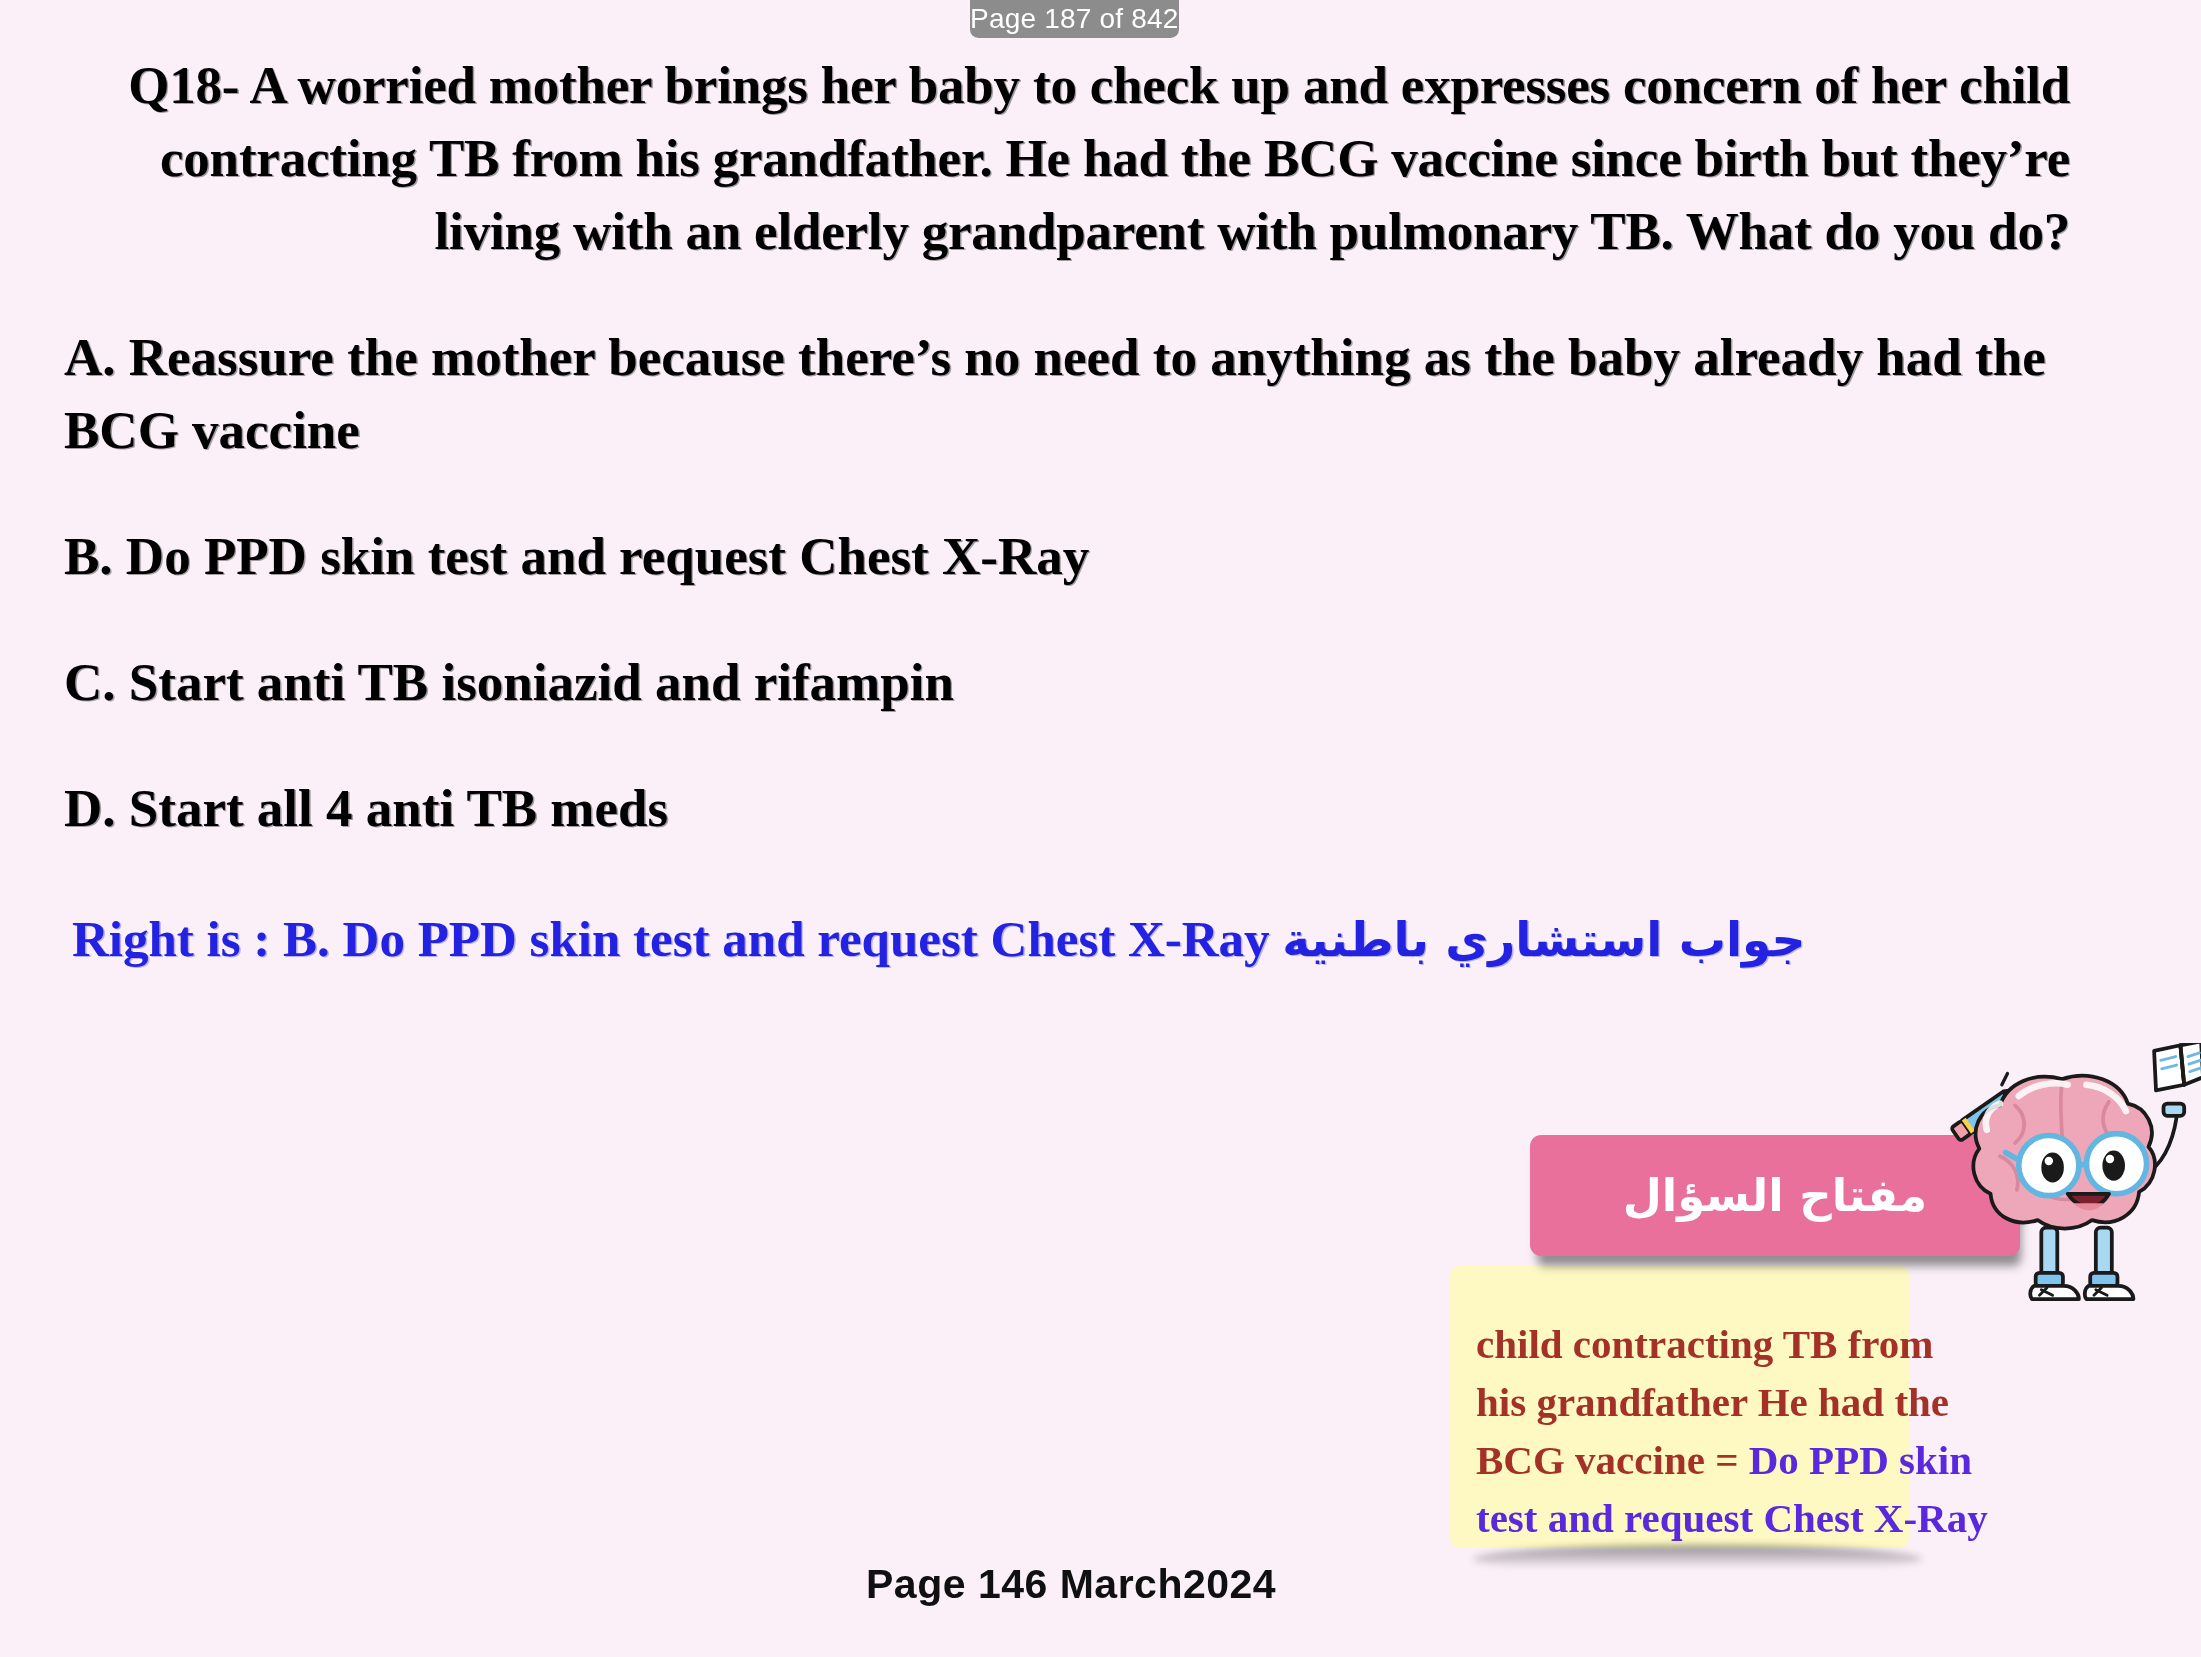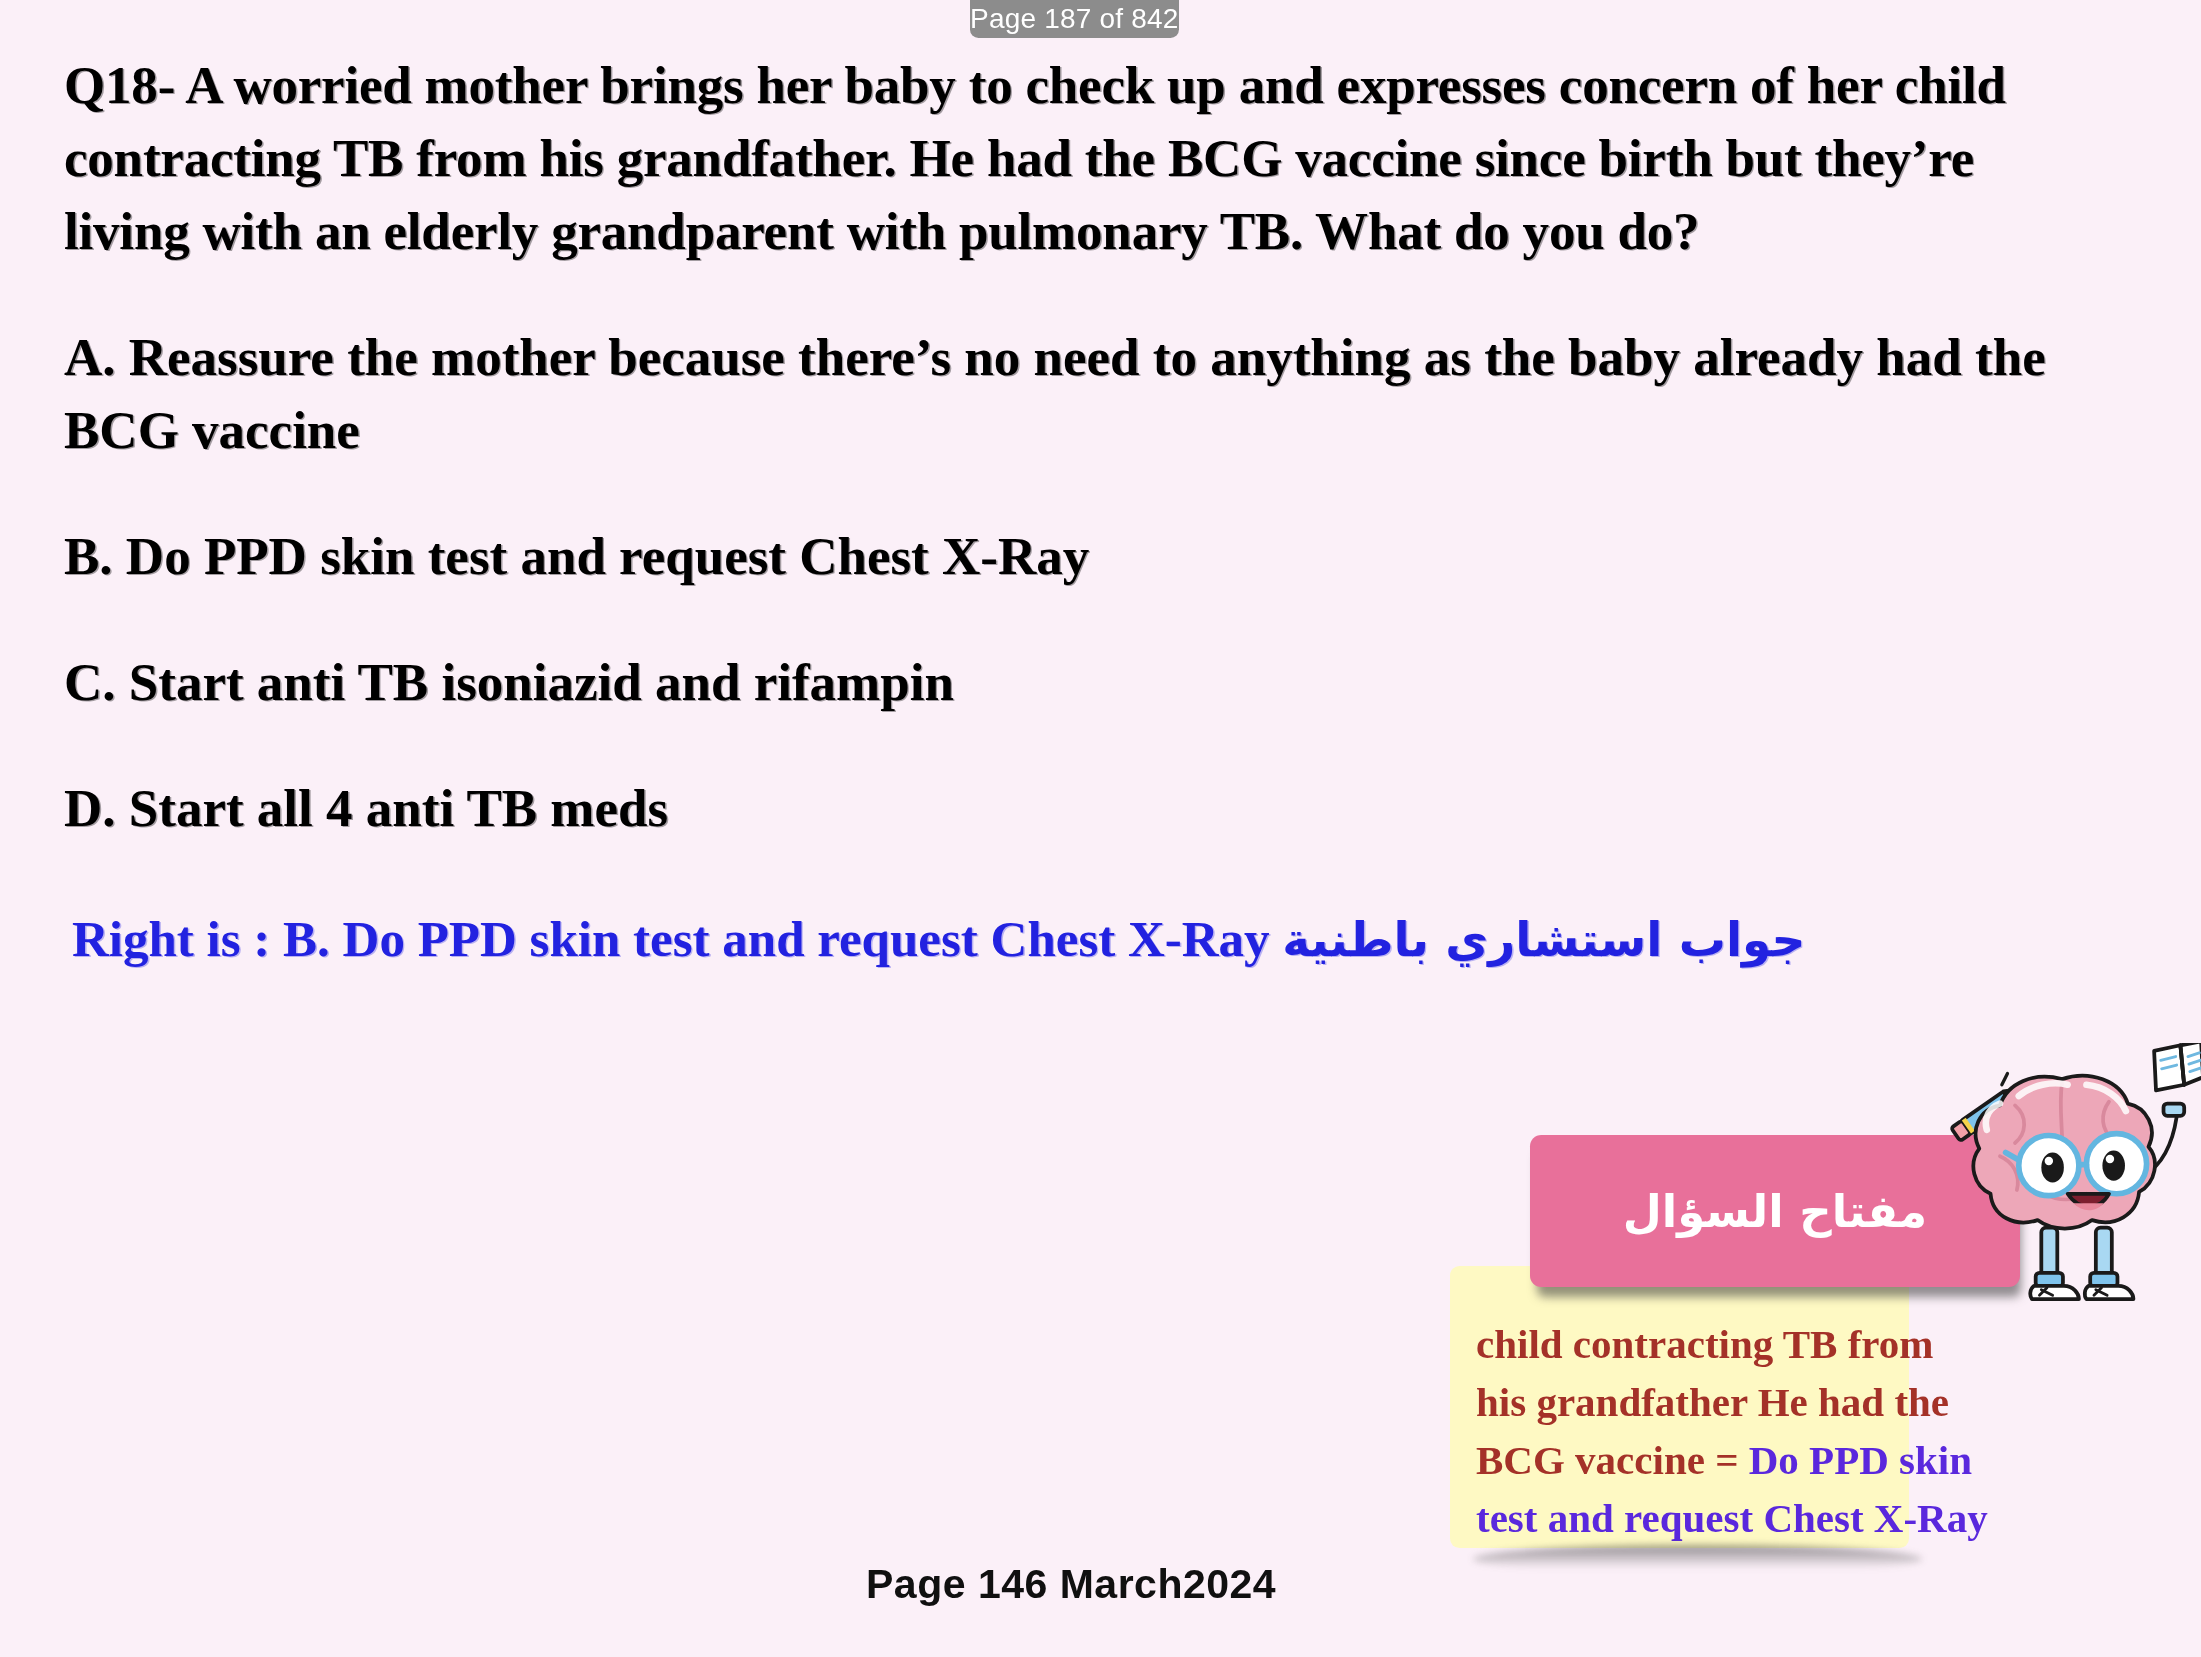--- a/index.html
+++ b/index.html
@@ -44,20 +44,21 @@
     font-weight: bold;
     font-size: 53px;
     line-height: 73px;
     color: #000000;
     margin: 0;
     letter-spacing: -0.2px;
     text-shadow: 1.4px 1.4px 0 rgba(0,0,0,0.35);
   }
   .stem {
     width: 2006px;
+    text-align: right;
   }
   .gap {
     height: 53px;
   }
   .opt {
     font-family: "Liberation Serif", "DejaVu Serif", serif;
     font-weight: bold;
     font-size: 53px;
     line-height: 73px;
     color: #000000;
@@ -130,21 +131,21 @@
   }
   .callout-body .hl {
     color: #5a28dd;
   }
 
   .key-banner {
     position: absolute;
     left: 1530px;
     top: 1135px;
     width: 490px;
-    height: 152px;
+    height: 121px;
     background: #e8709a;
     border-radius: 11.3px;
     z-index: 3;
     box-shadow: 3.8px 13px 9.4px -3.8px rgba(60,60,60,0.55);
   }
   .key-banner-label {
     position: absolute;
     inset: 0;
     display: flex;
     align-items: center;

